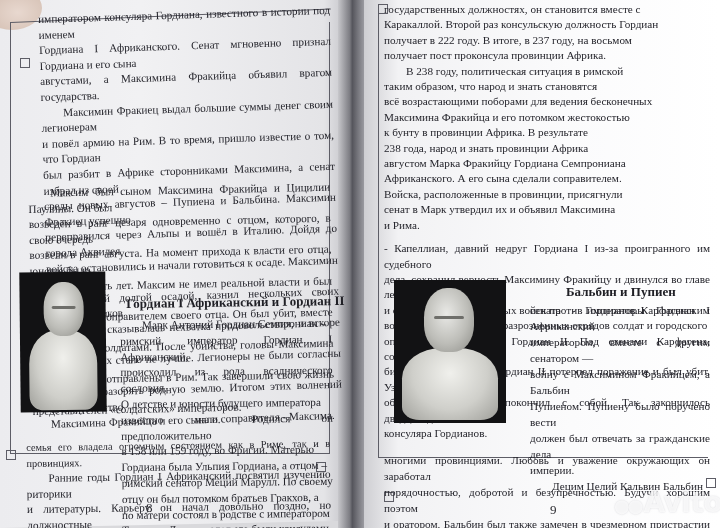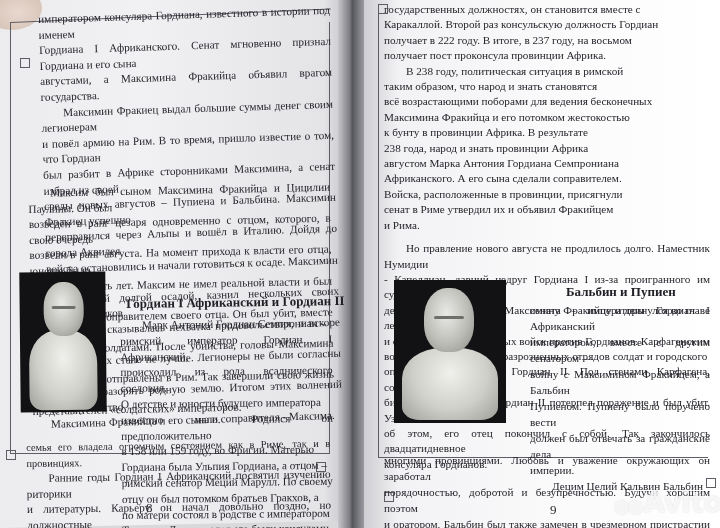--- a/index.html
+++ b/index.html
@@ -187,27 +187,26 @@
     <p>государственных должностях, он становится вместе с</p>
     <p>Каракаллой. Второй раз консульскую должность Гордиан</p>
     <p>получает в 222 году. В итоге, в 237 году, на восьмом</p>
     <p>получает пост проконсула провинции Африка.</p>
     <p class="indent">В 238 году, политическая ситуация в римской</p>
     <p>таким образом, что народ и знать становятся</p>
     <p>всё возрастающими поборами для ведения бесконечных</p>
     <p>Максимина Фракийца и его потомком жестокостью</p>
     <p>к бунту в провинции Африка. В результате</p>
     <p>238 года, народ и знать провинции Африка</p>
-    <p>августом Марка Антония Гордиана Семпрониана</p>
+    <p>августом Марка Фракийцу Гордиана Семпрониана</p>
     <p>Африканского. А его сына сделали соправителем.</p>
     <p>Войска, расположенные в провинции, присягнули</p>
-    <p>сенат в Риме утвердил их и объявил Фракийцем</p>
+    <p>сенат в Марк утвердил их и объявил Максимина</p>
     <p>и Рима.</p>
     <div class="gap"></div>
-    <p class="indent">Но правление нового августа не продлилось долго. Наместник Нумидии</p>
     <p>- Капеллиан, давний недруг Гордиана I из-за проигранного им судебного</p>
     <p>дела, сохранил верность Максимину Фракийцу и двинулся во главе легиона</p>
     <p>и отрядов вспомогательных войск против Гордианов. Карфагенским</p>
     <p>войском, состоявшим из разрозненных отрядов солдат и городского</p>
     <p>ополчения, командовал Гордиан II. Под стенами Карфагена, состоялась</p>
     <p>битва, в ходе которой Гордиан II потерпел поражение и был убит. Узнав</p>
     <p>об этом, его отец покончил с собой. Так закончилось двадцатидневное</p>
     <p>консуляра Гордианов.</p>
   </div>
 

